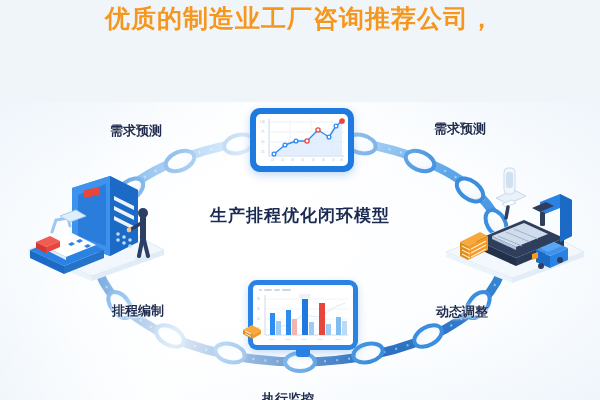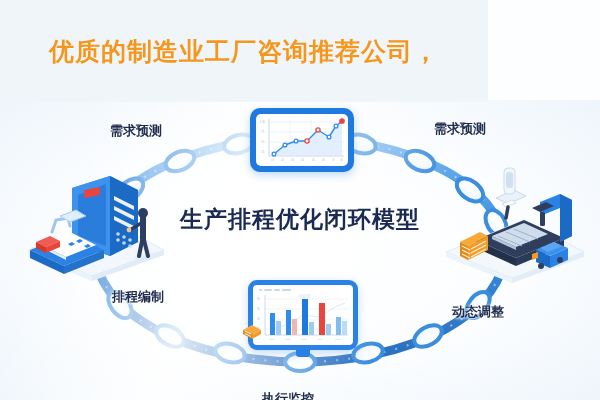--- a/index.html
+++ b/index.html
@@ -5,23 +5,23 @@
   html,body{margin:0;padding:0;}
   body{
     width:600px;height:400px;overflow:hidden;
     font-family:"Liberation Sans","DejaVu Sans",sans-serif;
     background:#ffffff;
   }
   #stage{position:relative;width:600px;height:400px;overflow:hidden;background:#fdfeff;}
 
   
   .header-band{
-    position:absolute;left:0;top:0;width:488px;height:102px;
+    position:absolute;left:0;top:0;width:600px;height:102px;
     background:#eff5f9;
-    display:flex;flex-direction:column;align-items:center;justify-content:center;
+    display:flex;flex-direction:column;align-items:center;
     z-index:30;
     gap:45px;
   }
   .title-line{
     color:#f5961e;
     font-weight:bold;
     font-size:25px;
     letter-spacing:1px;
     line-height:36px;
     white-space:nowrap;
@@ -42,36 +42,36 @@
     background:linear-gradient(112deg, rgba(255,255,255,0) 18%, rgba(255,255,255,.85) 38%, rgba(255,255,255,0) 62%);
     pointer-events:none;
   }
 
   
   .chain-svg{position:absolute;left:0;top:0;width:600px;height:300px;}
 
   
   .center-title{
     position:absolute;left:0;top:104px;width:600px;text-align:center;
-    font-size:23px;font-weight:bold;color:#1b2a52;letter-spacing:1px;
+    font-size:17px;font-weight:bold;color:#1b2a52;letter-spacing:1px;
     text-shadow:0 1px 2px rgba(255,255,255,.9);
     z-index:14;
   }
 
   
   .node-label{
     position:absolute;z-index:20;
     font-size:13px;font-weight:bold;color:#1f2c4e;
     white-space:nowrap;
     text-shadow:0 1px 2px rgba(255,255,255,.95),0 0 4px rgba(255,255,255,.9);
   }
   .lbl-tl{left:110px;top:22px;text-align:center;}
   .lbl-tr{left:434px;top:20px;}
-  .lbl-bl{left:112px;top:188px;}
-  .lbl-br{left:436px;top:203px;margin-left:16px;}
+  .lbl-bl{left:112px;top:202px;}
+  .lbl-br{left:436px;top:203px;}
   .lbl-bc{left:262px;top:242px;margin-top:48px;}
 
   
   .device{position:absolute;z-index:16;}
 
   
   .tablet{
     left:250px;top:8px;width:104px;height:64px;
     background:#1f7ae0;border-radius:10px;
     box-shadow:0 3px 8px rgba(31,122,224,.28);

